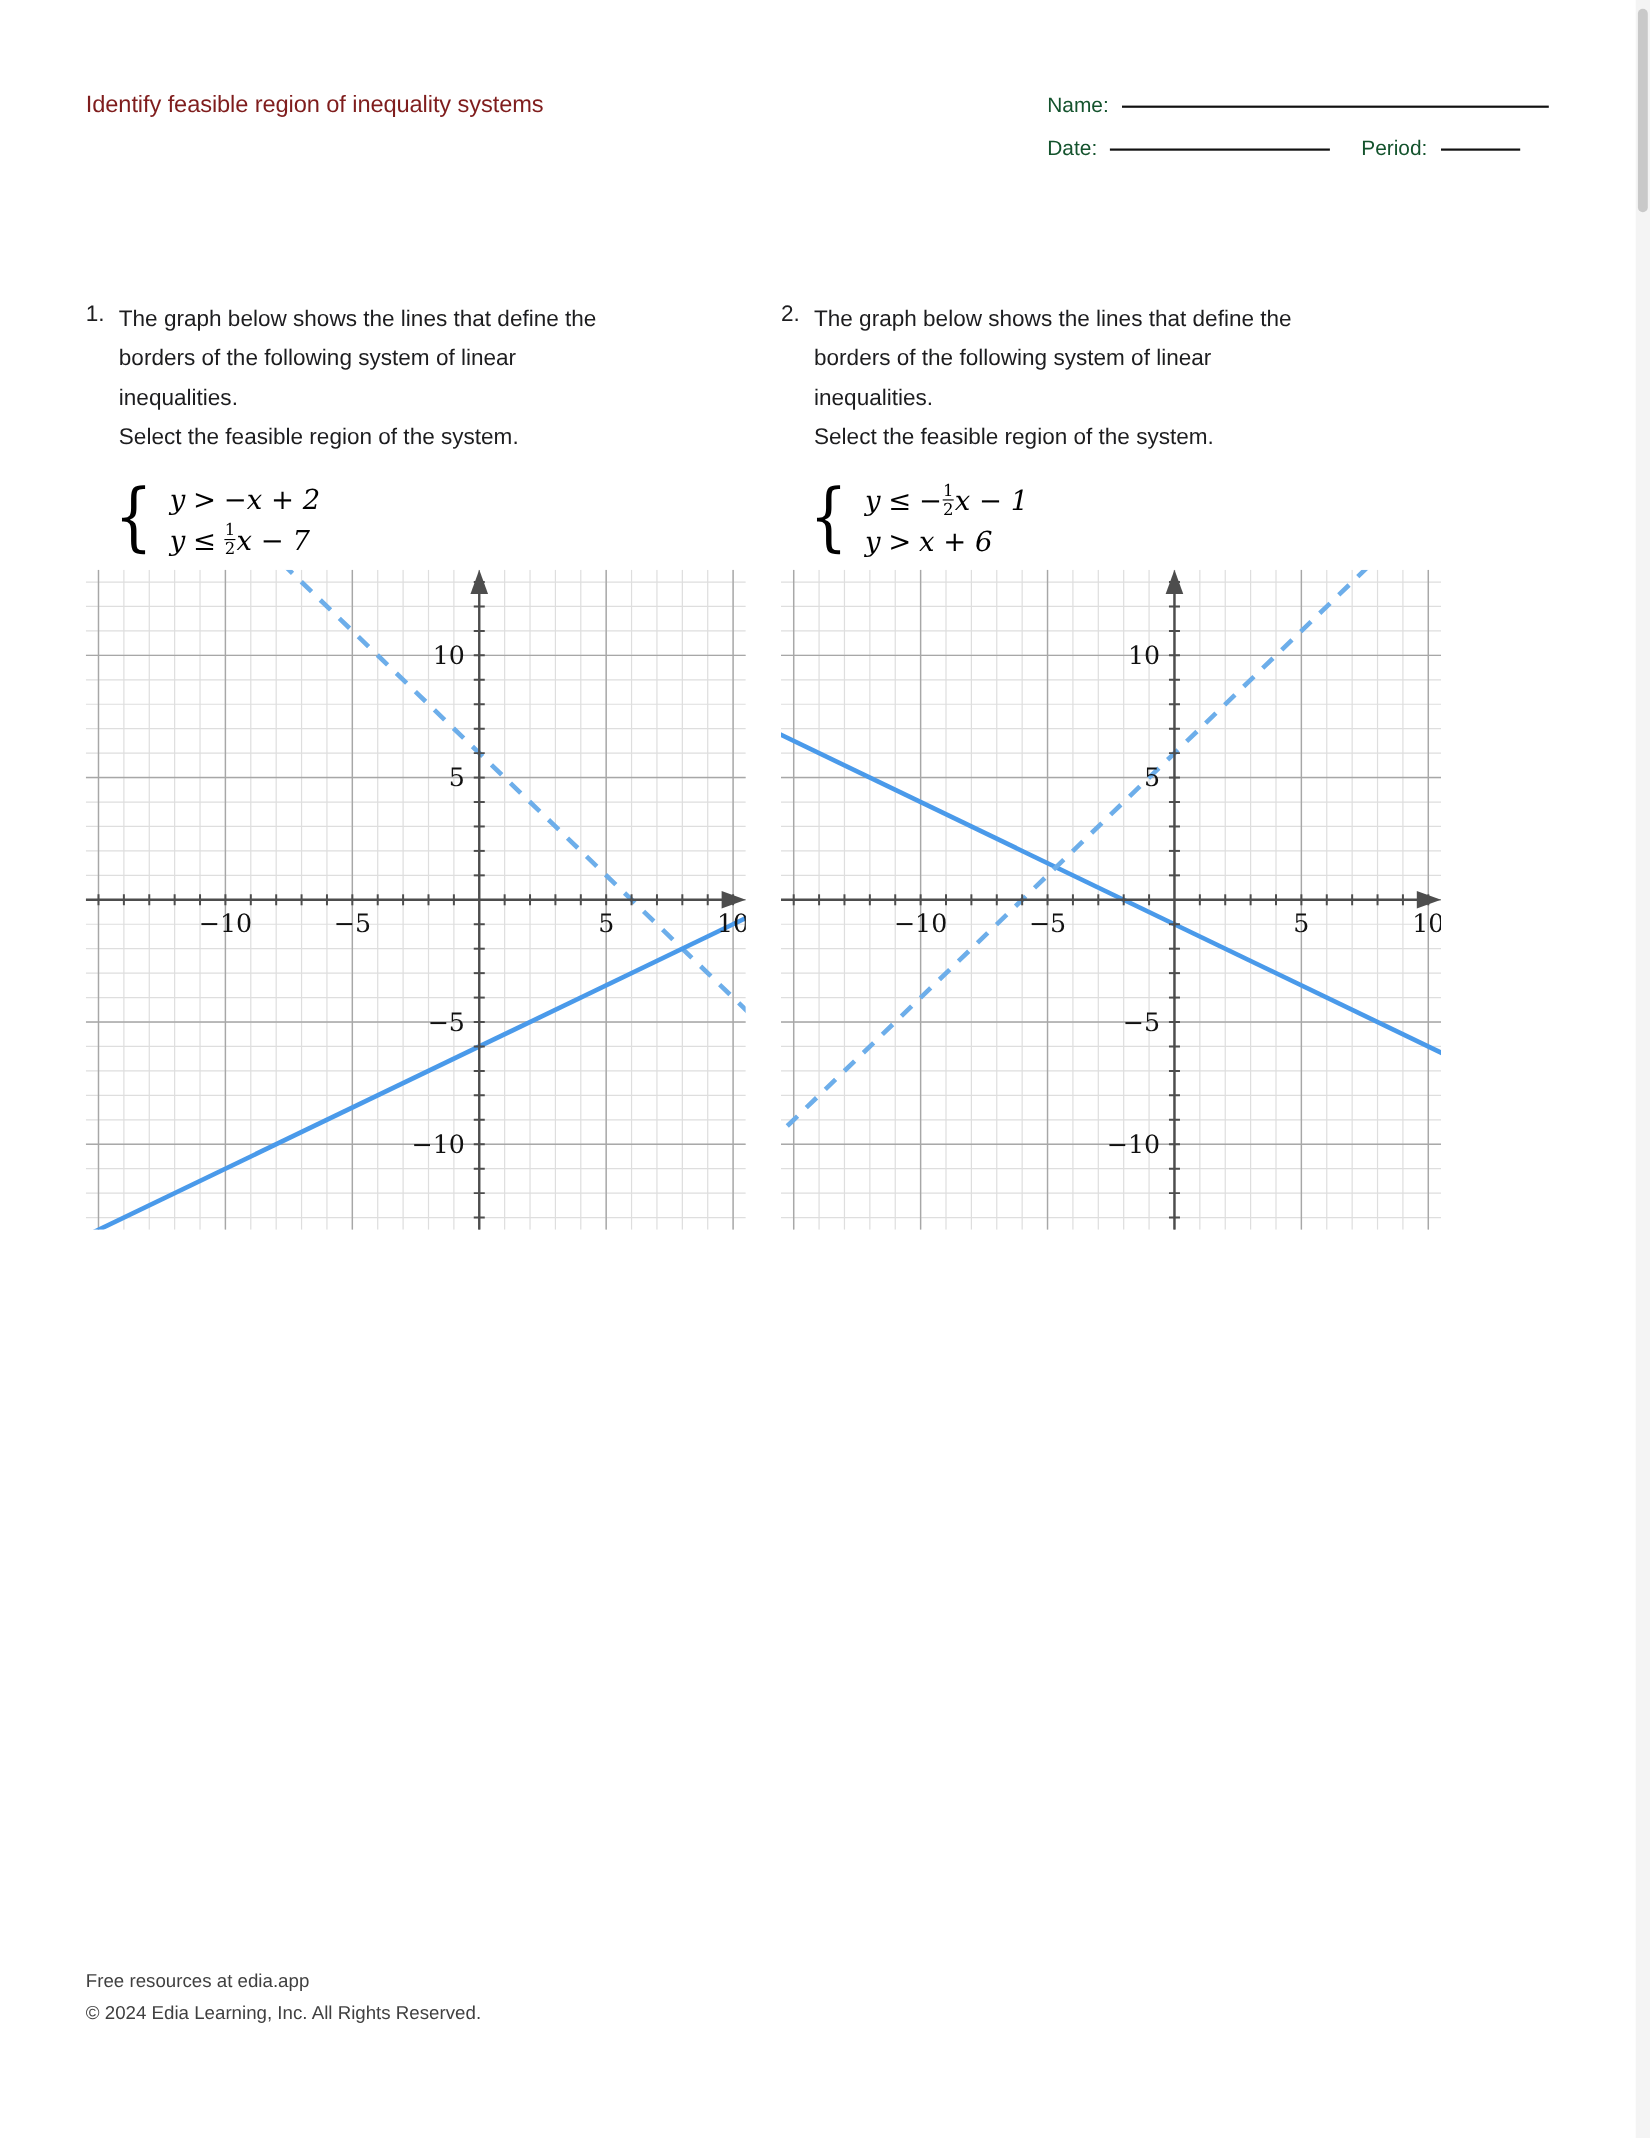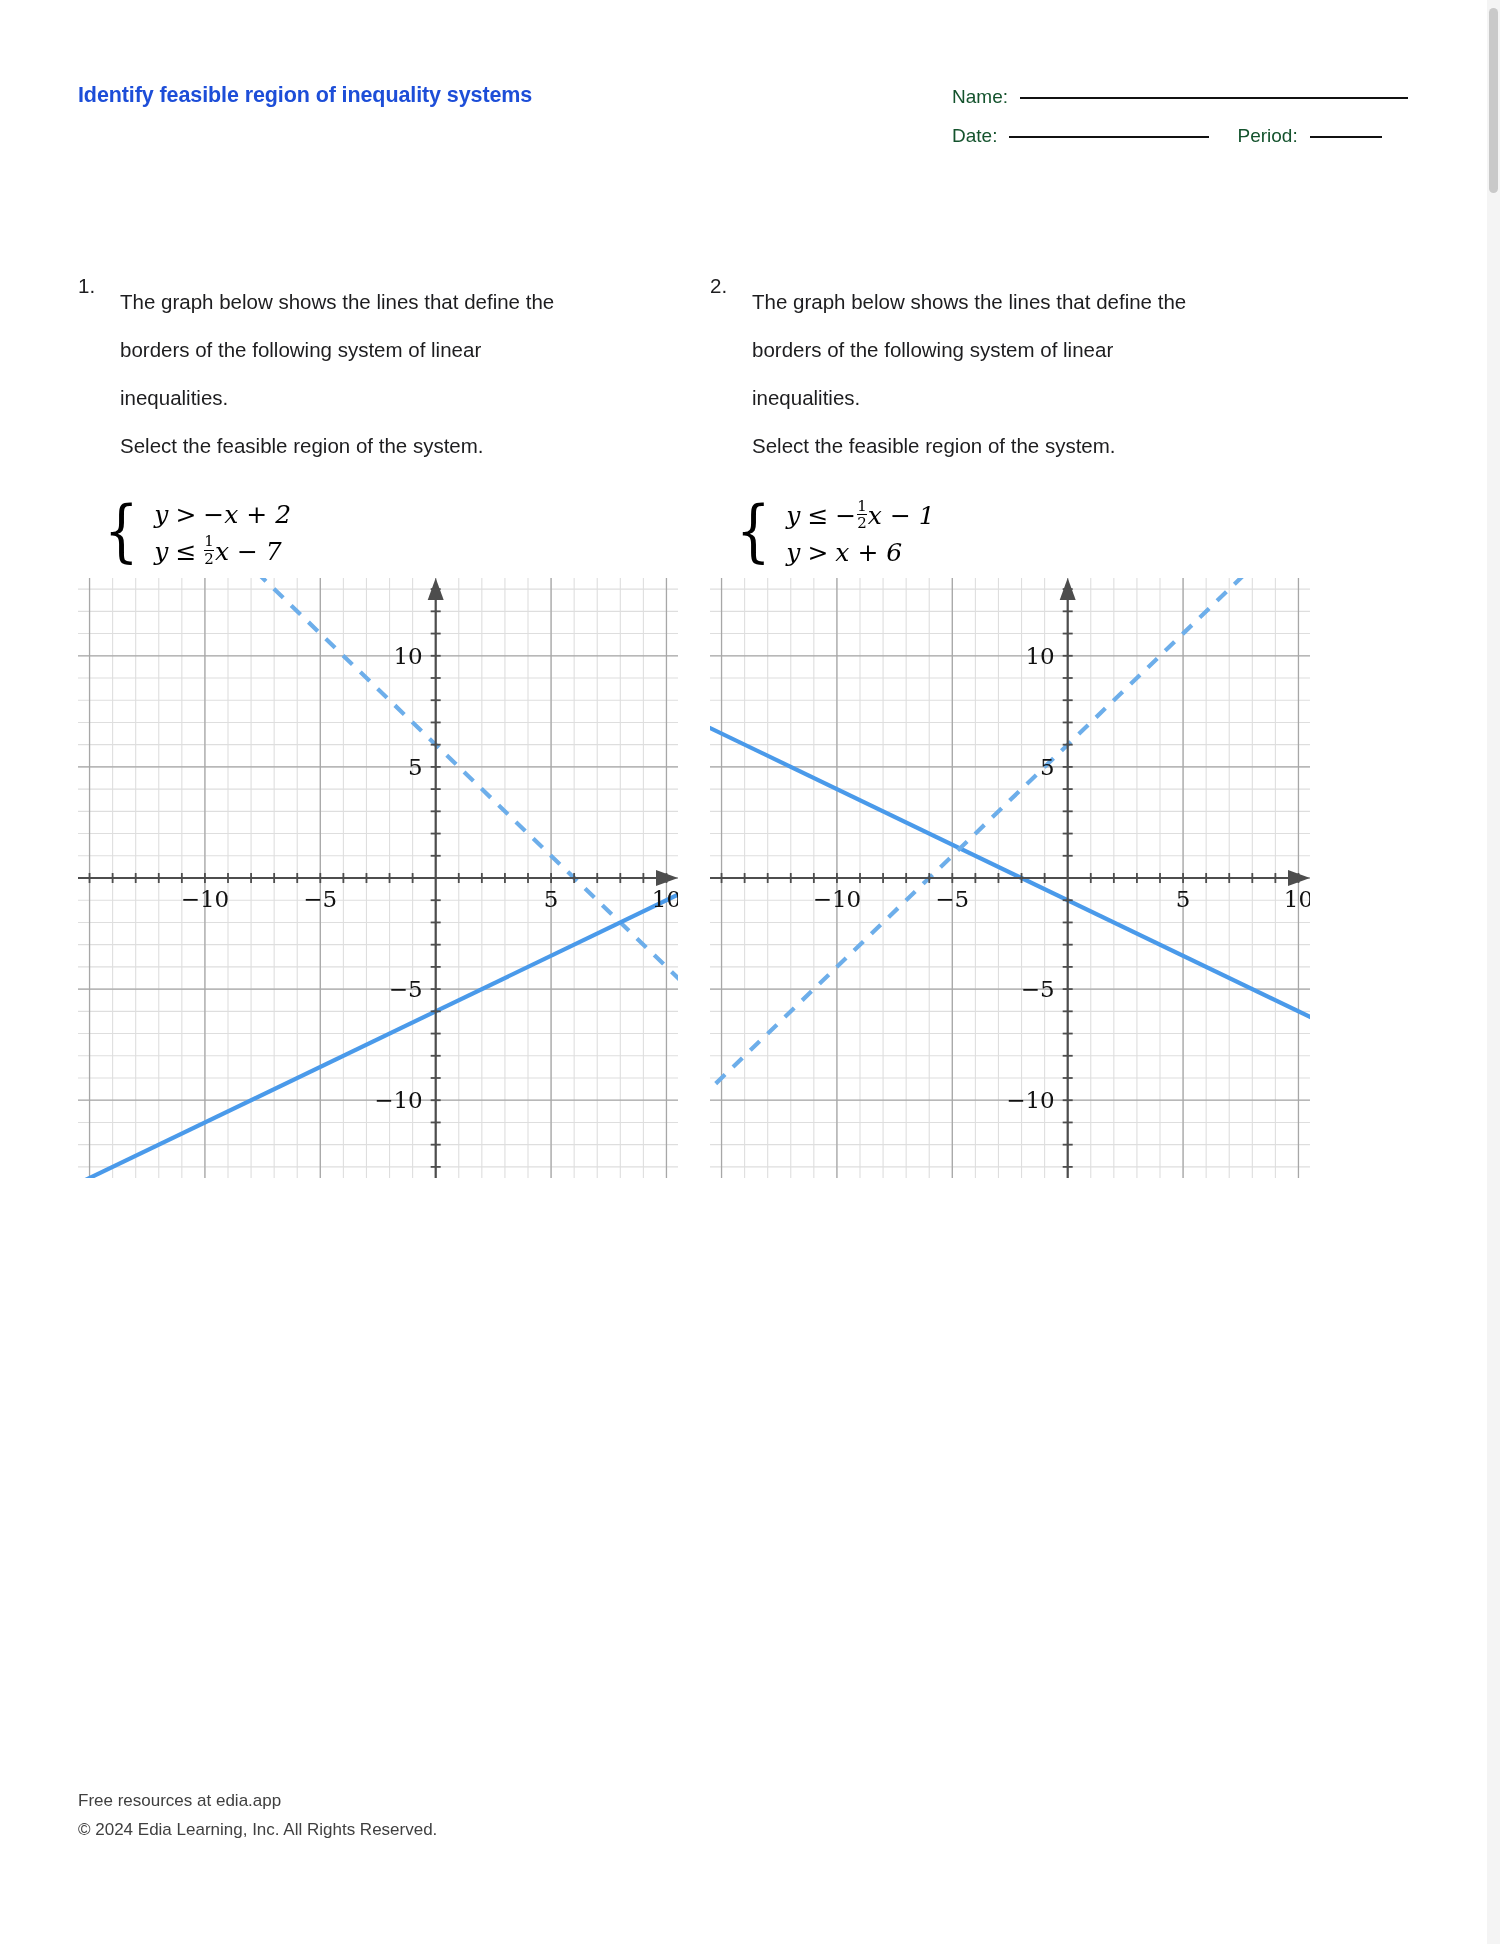--- a/index.html
+++ b/index.html
@@ -40,22 +40,22 @@
   .header {
     position: absolute;
     left: 78px; top: 78px;
     width: 1330px;
     display: flex;
     justify-content: space-between;
     align-items: flex-start;
   }
   .doc-title {
     font-size: 21.5px;
-    font-weight: bold;
-    color: #1d4ed8;
+    font-weight: normal;
+    color: #7f1d1d;
     line-height: 1.62;
     letter-spacing: -0.1px;
     max-width: 620px;
   }
   .fields {
     margin-top: 8px;
     font-size: 19px;
     color: #14532d;
   }
   .field-row {
@@ -87,21 +87,21 @@
   }
   .problem { width: 612px; }
   .q-line {
     display: flex;
     font-size: 20.5px;
     line-height: 1.56;
     color: #1d1d1f;
   }
   .q-num { width: 26px; flex: none; }
   .q-body { flex: 1; }
-  .q-body p { margin: 16px; }
+  .q-body p { margin: 4px; }
 
   
   .math {
     margin: 22px 0 10px 26px;
     display: flex;
     align-items: stretch;
     font-family: "DejaVu Serif", "Liberation Serif", serif;
     color: #000;
   }
   .brace {

